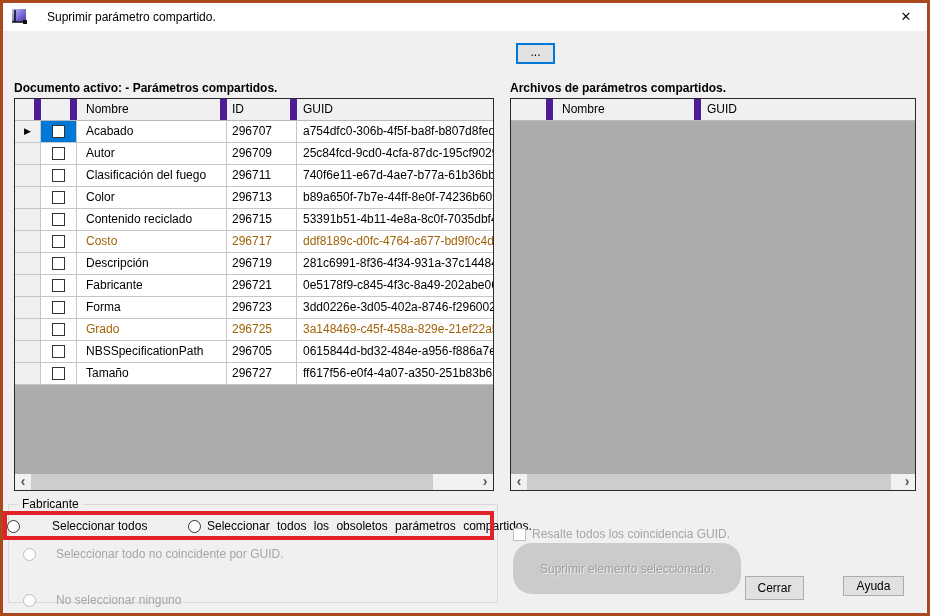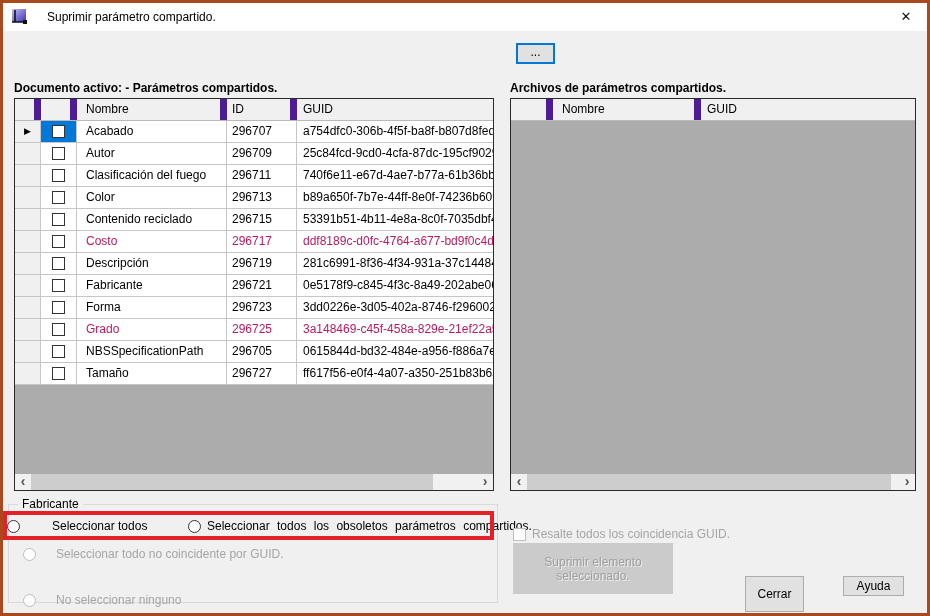--- a/index.html
+++ b/index.html
@@ -26,21 +26,21 @@
   .grows { display:flex; flex-direction:column; }
   .grid-row { display:flex; height:22px; flex:0 0 22px; }
   .gc { border-right:1px solid #c6c6c6; border-bottom:1px solid #c6c6c6; background:#fff;
     font-size:12px; color:#000; line-height:21px; overflow:hidden; white-space:nowrap; }
   .rowhdr { background:#f0f0f0; display:flex; align-items:center; justify-content:center; }
   .c0 { width:26px; flex:0 0 26px; }
   .c1 { width:36px; flex:0 0 36px; display:flex; align-items:center; justify-content:center; }
   .c2 { width:150px; flex:0 0 150px; padding-left:9px; }
   .c3 { width:70px; flex:0 0 70px; padding-left:5px; }
   .c4 { flex:1 1 auto; padding-left:6px; border-right:none; }
-  .grid-row.red .c2, .grid-row.red .c3, .grid-row.red .c4 { color:#be185d; }
+  .grid-row.red .c2, .grid-row.red .c3, .grid-row.red .c4 { color:#a16207; }
   .grid-row .c1.selected { background:#0078d7; }
   .cur-arrow { font-size:9px; color:#000; }
   .cbx { width:13px; height:13px; background:#fff; border:1px solid #333; display:inline-block; }
   .gfill { flex:1 1 auto; background:#acacac; }
 
   .hscroll { position:relative; height:16px; flex:0 0 16px; background:#f1f1f1; }
   .sarr { position:absolute; top:0; width:16px; height:16px; text-align:center; line-height:15px;
     font-size:14px; font-weight:bold; color:#555; }
   .sarr.left { left:0; } .sarr.right { right:0; }
   .sthumb { position:absolute; top:0; height:16px; background:#cdcdcd; }
@@ -293,18 +293,18 @@
     <span class="rlabel">No seleccionar ninguno</span>
   </div>
 
   <div class="red-rect"></div>
 
   <div class="chkrow" style="left:510px; top:515px;margin-top:9px;">
     <span class="cbx"></span>
     <span>Resalte todos los coincidencia GUID.</span>
   </div>
 
-  <button class="btn-disabled" style="left:510px; top:540px; width:160px; height:51px;" disabled="">Suprimir elemento seleccionado.</button>
-
-  <button class="btn" style="left:742px; top:573px; width:59px; height:36px;">Cerrar</button>
+  <button class="btn-disabled" style="left:510px; top:540px; width:228px; height:51px;border-radius:19px;" disabled="">Suprimir elemento seleccionado.</button>
+
+  <button class="btn" style="left:742px; top:573px; width:59px; height:24px;">Cerrar</button>
   <button class="btn" style="left:840px; top:573px; width:61px; height:20px;">Ayuda</button>
 
 </div>
 
 </body></html>

